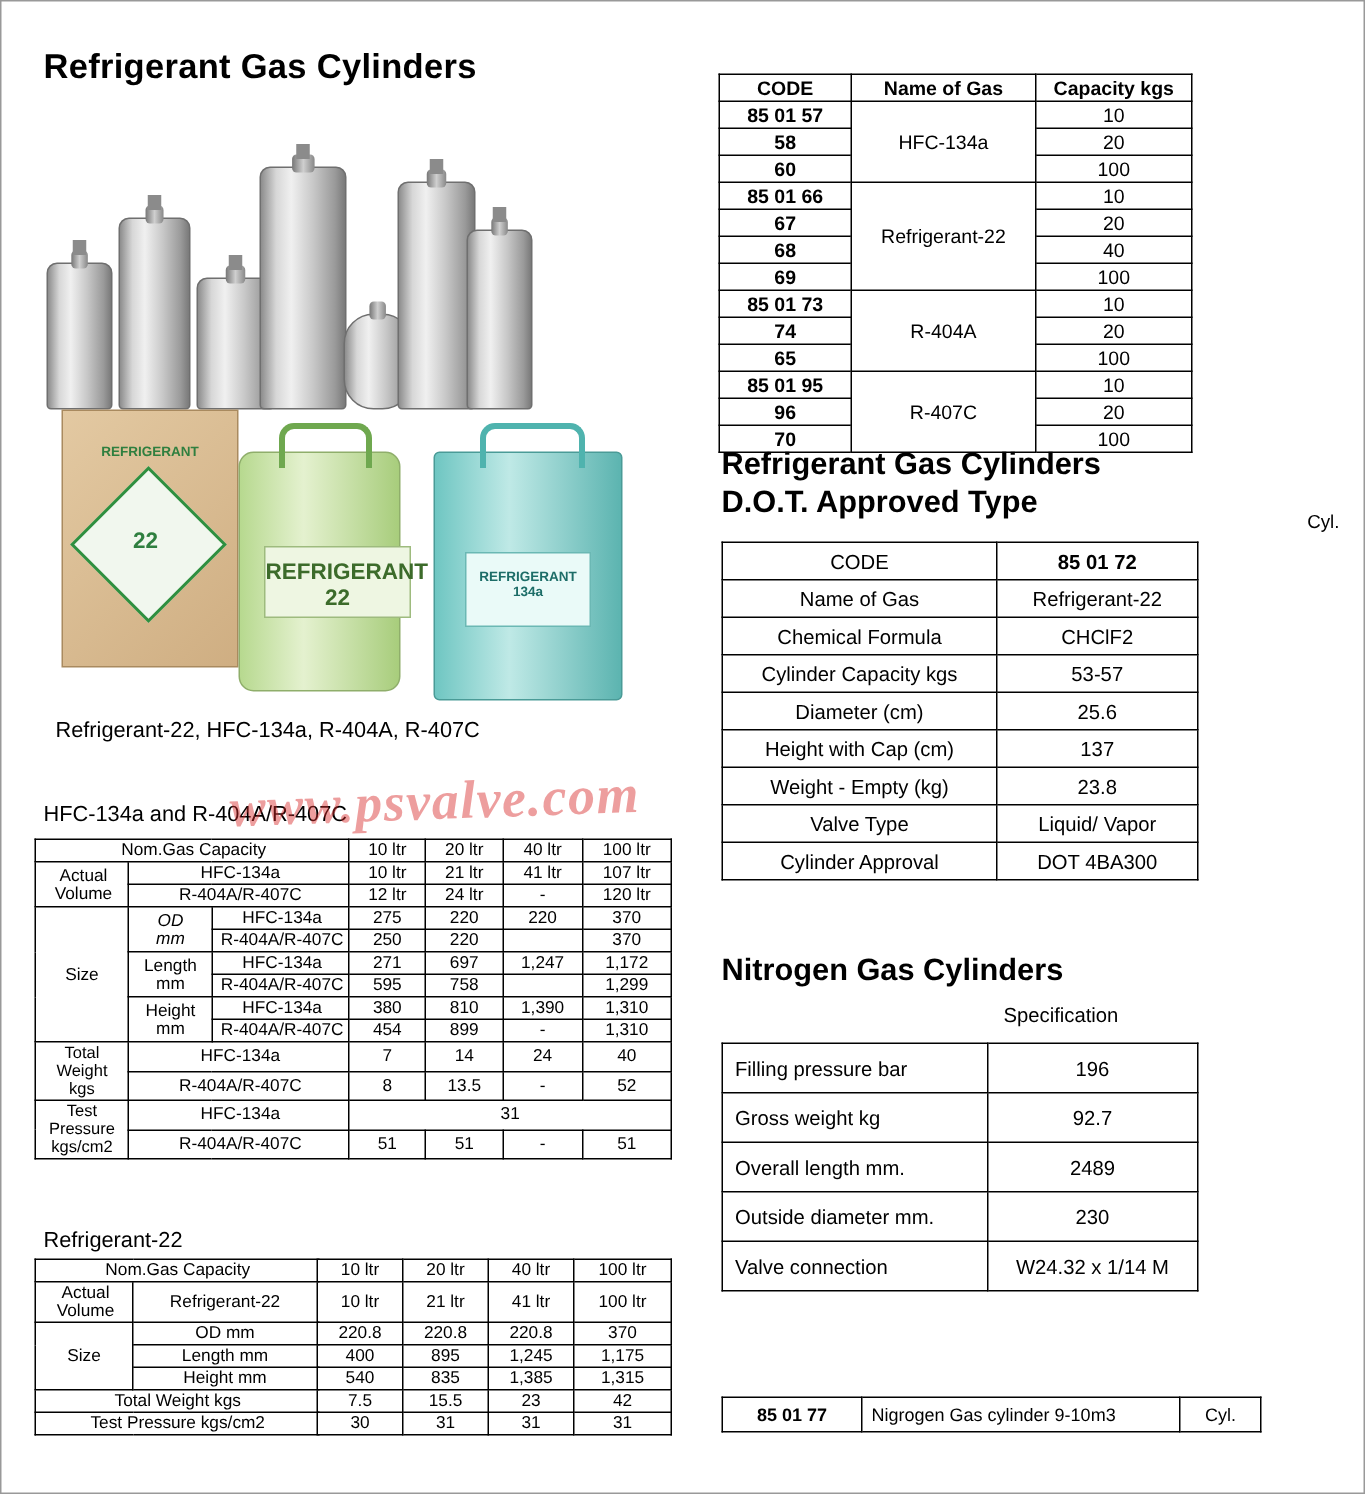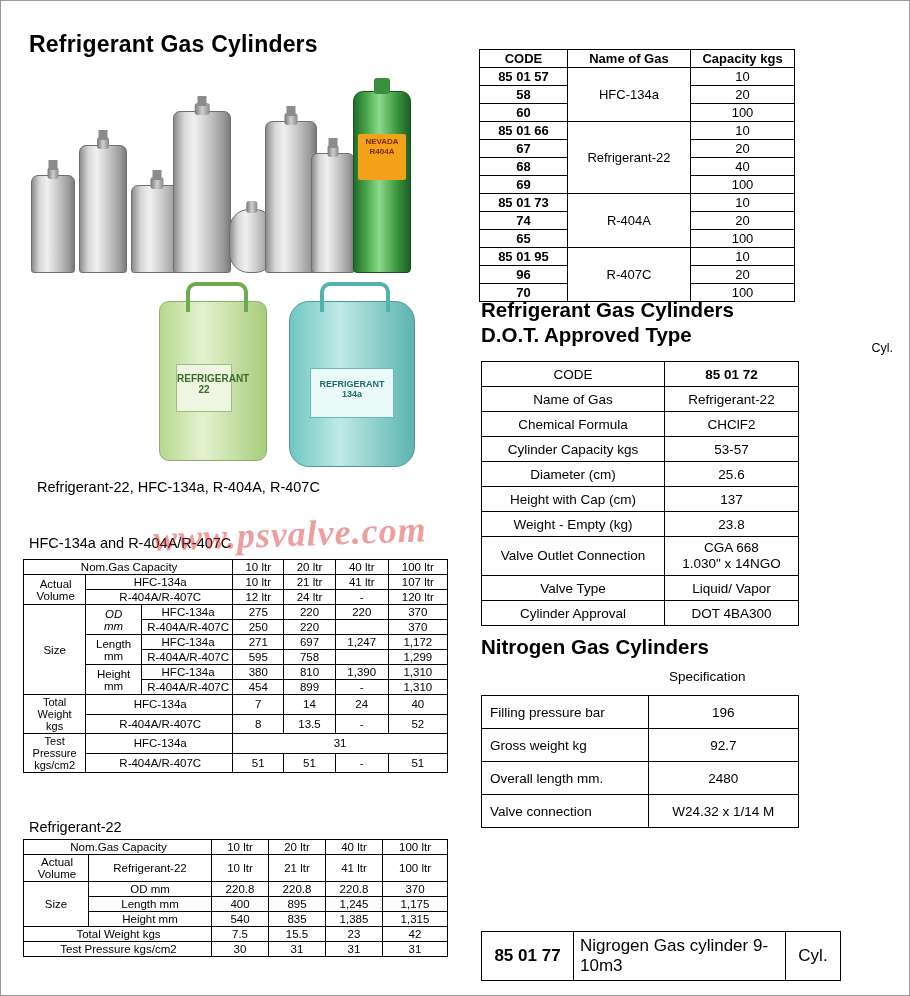--- a/index.html
+++ b/index.html
@@ -53,21 +53,21 @@
   #tbl-dot{position:absolute;left:12px;top:360px;width:318px;font-size:13.5px;}
   #tbl-dot td{border:1px solid #000;padding:3px 6px;height:18px;}
   #tbl-dot td.k{text-align:center;}
   #tbl-dot td.v{text-align:center;}
   .title-n2{position:absolute;left:12px;top:634px;font-size:20.5px;font-weight:bold;}
   .spec-lbl{position:absolute;left:200px;top:668px;font-size:13.5px;}
   #tbl-n2{position:absolute;left:12px;top:694px;width:318px;font-size:13.5px;}
   #tbl-n2 td{border:1px solid #000;padding:5px 8px;height:22px;}
   #tbl-n2 td.k{text-align:left;}
   #tbl-n2 td.v{text-align:center;}
-  #tbl-n2code{position:absolute;left:12px;top:930px;width:360px;font-size:17px;border-radius:10px;}
+  #tbl-n2code{position:absolute;left:12px;top:930px;width:360px;font-size:12px;border-radius:10px;}
   #tbl-n2code td{border:1px solid #000;padding:4px 6px;}
   
   .watermark{
     position:absolute;left:152px;top:512px;
     font-family:"Liberation Serif", serif;
     font-size:36px;font-weight:bold;font-style:italic;
     color:rgba(214,40,40,0.45);
     letter-spacing:1px;
     white-space:nowrap;
     transform:rotate(-2deg);
@@ -88,25 +88,25 @@
        font-size:8px;color:#7a2d00;text-align:center;line-height:10px;padding-top:3px;box-sizing:border-box;font-weight:bold;}
   .green-cyl .top{position:absolute;left:50%;transform:translateX(-50%);top:-14px;width:16px;height:16px;background:#3a8f3c;border-radius:3px;}
   .boxmock{position:absolute;left:0;top:0;width:116px;height:170px;background:linear-gradient(135deg,#e3c9a2,#cfae82);
        border:1px solid #a98a5f;}
   .boxmock .sq{position:absolute;left:20px;top:52px;width:70px;height:70px;border:2px solid #2f8f3f;transform:rotate(45deg);
        background:#f1f7ee;}
   .boxmock .t1{position:absolute;left:14px;top:22px;width:88px;text-align:center;font-size:9px;color:#2f7f3f;font-weight:bold;}
   .boxmock .t2{position:absolute;left:22px;top:78px;width:66px;text-align:center;font-size:15px;color:#2f7f3f;font-weight:bold;}
   .greentank{position:absolute;left:118px;top:28px;width:106px;height:158px;background:linear-gradient(90deg,#b7d98f,#e4f1cf 40%,#a8cd7c);
        border:1px solid #8fae6b;border-radius:10px;}
-  .greentank .lab{position:absolute;left:16px;top:62px;width:56px;height:48px;background:#eef6e2;border:1px solid #9ebb7e;
-       font-size:10px;text-align:center;color:#3c6b2a;font-weight:bold;padding-top:8px;box-sizing:border-box;}
+  .greentank .lab{position:absolute;left:16px;top:62px;width:98px;height:48px;background:#eef6e2;border:1px solid #9ebb7e;
+       font-size:15px;text-align:center;color:#3c6b2a;font-weight:bold;padding-top:8px;box-sizing:border-box;}
   .handle{position:absolute;left:26px;top:-20px;width:54px;height:26px;border:4px solid #6fa84f;border-bottom:none;border-radius:10px 10px 0 0;}
   .tealtank{position:absolute;left:0;top:0;width:124px;height:164px;background:linear-gradient(90deg,#6fc6c2,#bfe9e6 40%,#5cb4b0);
-       border:1px solid #4a9b97;border-radius:20px;}
+       border:1px solid #4a9b97;border-radius:4px;}
   .tealtank .lab{position:absolute;left:20px;top:66px;width:84px;height:50px;background:#eafaf8;border:1px solid #6bb8b4;
        font-size:9px;text-align:center;color:#1d6d68;font-weight:bold;padding-top:10px;box-sizing:border-box;}
   .handle-t{position:absolute;left:30px;top:-20px;width:62px;height:26px;border:4px solid #4fb3ae;border-bottom:none;border-radius:10px 10px 0 0;}
 </style>
 </head>
 <body>
 
 <div class="page">
 
   <div class="left">
@@ -135,31 +135,29 @@
             <div class="cap"></div>
           </div>
         <div class="cyl" style="left:242px;width:50px;height:150px;">
             <div class="cap"></div>
             <div class="neck"></div>
           </div>
         <div class="cyl" style="left:288px;width:42px;height:118px;">
             <div class="cap"></div>
             <div class="neck"></div>
           </div>
-        <div class="green-cyl">
-          <div class="top"></div>
-          <div class="label">
-            <span>NEVADA</span><br>
-            <span>R404A</span>
-          </div>
-        </div>
       </div>
     </div>
 
     <div class="photo-box">
+      <div class="boxmock">
+        <div class="t1">REFRIGERANT</div>
+        <div class="sq"></div>
+        <div class="t2">22</div>
+      </div>
       <div class="greentank">
         <div class="handle"></div>
         <div class="lab">REFRIGERANT 22</div>
       </div>
     </div>
 
     <div class="photo-teal">
       <div class="tealtank">
         <div class="handle-t"></div>
         <div class="lab">REFRIGERANT 134a</div>
@@ -451,25 +449,20 @@
       </tr>
       <tr>
         <td class="k">Height with Cap (cm)</td>
         <td class="v">137</td>
       </tr>
       <tr>
         <td class="k">Weight - Empty (kg)</td>
         <td class="v">23.8</td>
       </tr>
       <tr>
-        <td class="k" style="line-height:16px;">Valve Outlet Connection</td>
-        <td class="v" style="line-height:16px;white-space:pre-line;">CGA 668
-1.030" x 14NGO</td>
-      </tr>
-      <tr>
         <td class="k">Valve Type</td>
         <td class="v">Liquid/ Vapor</td>
       </tr>
       <tr>
         <td class="k">Cylinder Approval</td>
         <td class="v">DOT 4BA300</td>
       </tr>
     </tbody>
       </table>
 
@@ -481,21 +474,25 @@
       <tr>
         <td class="k">Filling pressure bar</td>
         <td class="v">196</td>
       </tr>
       <tr>
         <td class="k">Gross weight kg</td>
         <td class="v">92.7</td>
       </tr>
       <tr>
         <td class="k">Overall length mm.</td>
-        <td class="v">2480</td>
+        <td class="v">2489</td>
+      </tr>
+      <tr>
+        <td class="k">Outside diameter mm.</td>
+        <td class="v">230</td>
       </tr>
       <tr>
         <td class="k">Valve connection</td>
         <td class="v">W24.32 x 1/14 M</td>
       </tr>
     </tbody>
       </table>
 
     <table id="tbl-n2code">
       <tbody>

